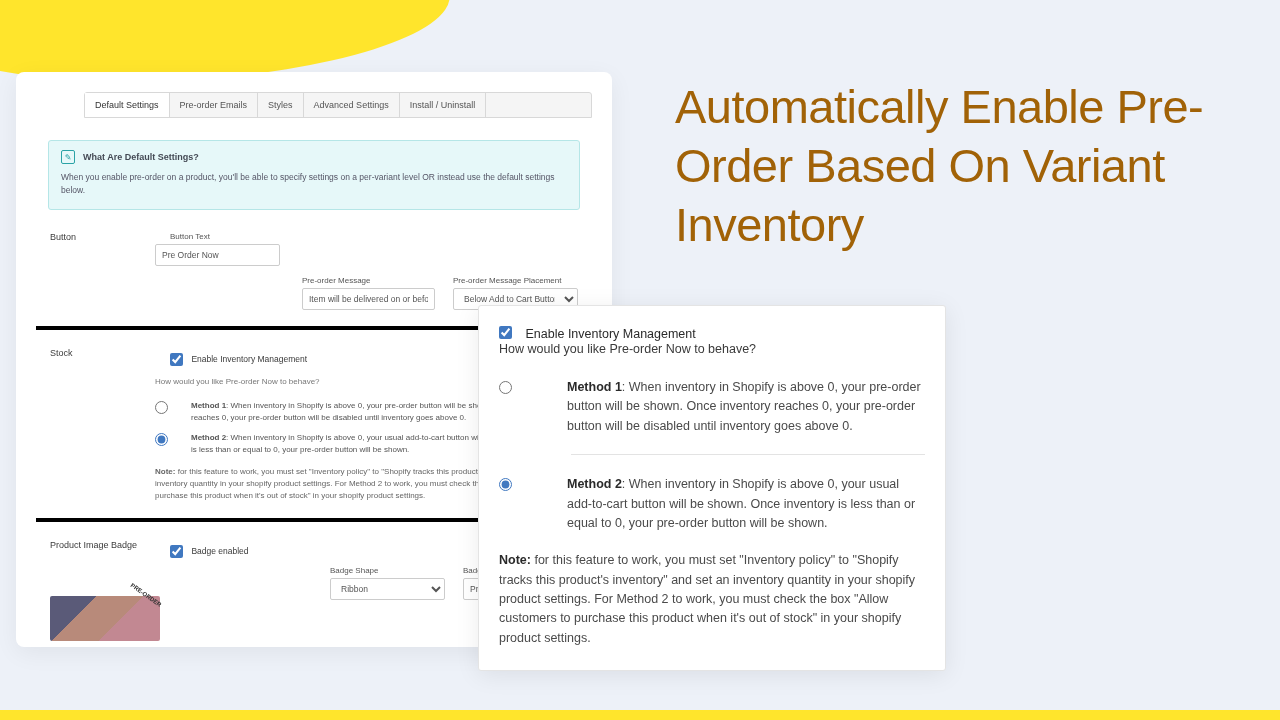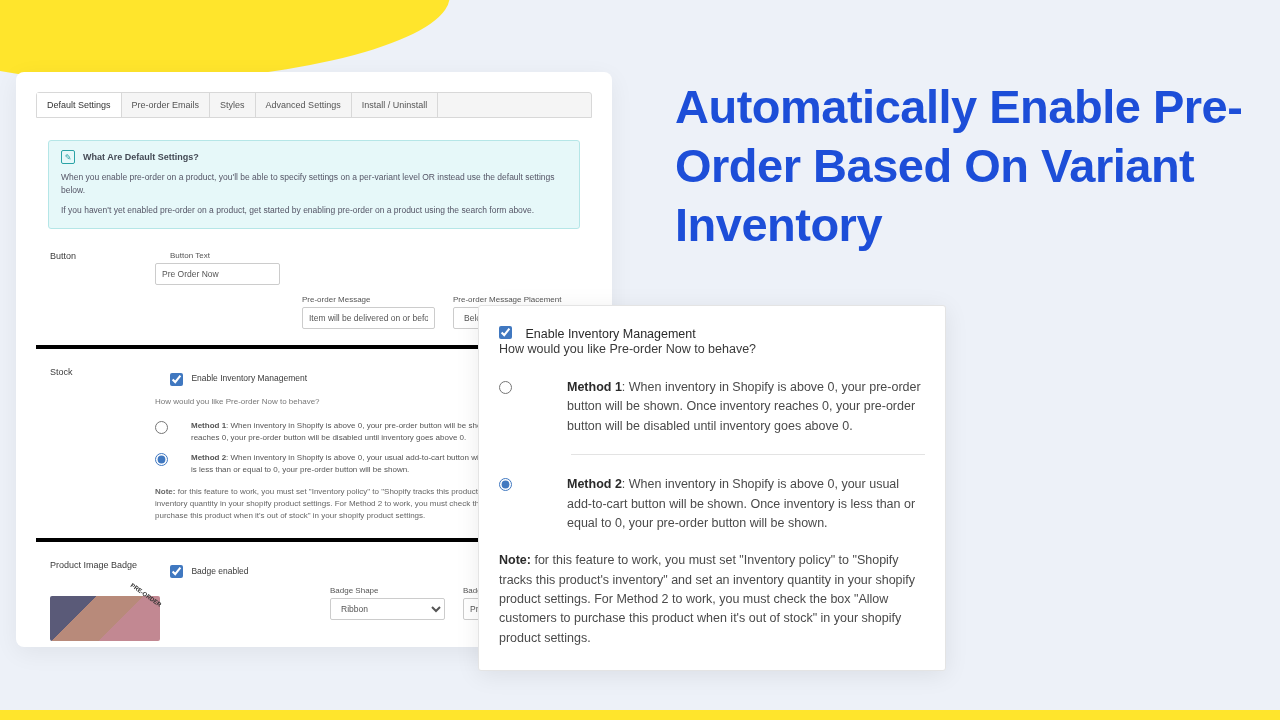--- a/index.html
+++ b/index.html
@@ -15,42 +15,43 @@
   left:-90px; top:-60px;
   width:540px; height:140px;
   background:#ffe52c;
   border-radius:50%;
   transform:rotate(-3deg);
 }
 .hero-title {
   position:absolute;
   left:675px; top:78px;
   font-size:47px;
-  font-weight:700;
+  font-weight:400;
   line-height:1.25;
-  color:#1d4ed8;
+  color:#a16207;
   letter-spacing:-0.5px;
 }
 .panel {
   position:absolute;
   left:16px; top:72px;
   width:596px; height:575px;
   background:#fff;
   border-radius:8px;
   padding:20px 20px 0 20px;
   box-shadow:0 6px 24px rgba(0,0,0,.06);
   overflow:hidden;
 }
 .tabs {
   display:flex;
   border:1px solid #d8d8d8;
   border-radius:3px 3px 0 0;
   background:#f5f5f5;
   font-size:9px;
   color:#555;
+  margin-left:48px;
 }
 .tab {
   padding:7px 10px;
   border-right:1px solid #d8d8d8;
   cursor:pointer;
   white-space:nowrap;
 }
 .tab.active { background:#fff; color:#333; }
 .info-box {
   margin:22px 12px 0 12px;
@@ -168,21 +169,20 @@
     <div class="tab">Advanced Settings</div>
     <div class="tab">Install / Uninstall</div>
   </div>
 
   <div class="info-box">
     <div class="row1">
       <span class="icon">✎</span>
       <span class="info-title">What Are Default Settings?</span>
     </div>
     <p>When you enable pre-order on a product, you'll be able to specify settings on a per-variant level OR instead use the default settings below.</p>
-    <p>If you haven't yet enabled pre-order on a product, get started by enabling pre-order on a product using the search form above.</p>
   </div>
 
   <div class="section first">
     <div class="section-label">Button</div>
     <div class="section-body">
       <label class="field-label">Button Text</label>
       <input class="text-input" value="Pre Order Now" style="">
       <div class="row">
         <div>
           <label class="field-label">Pre-order Message</label>

